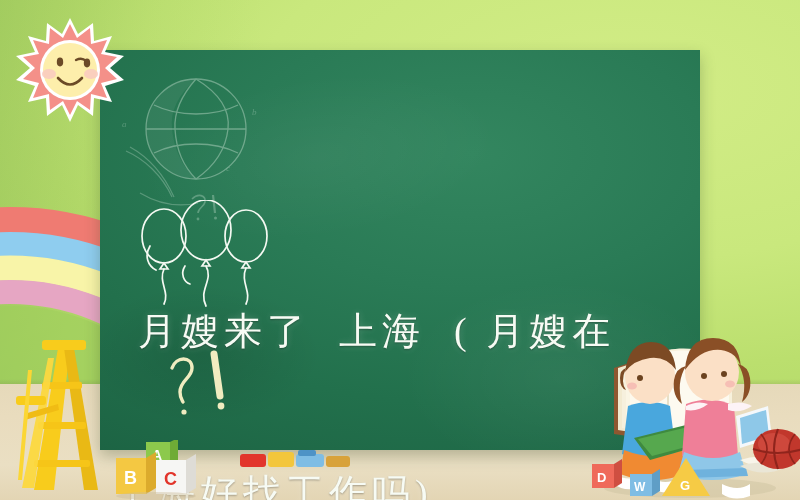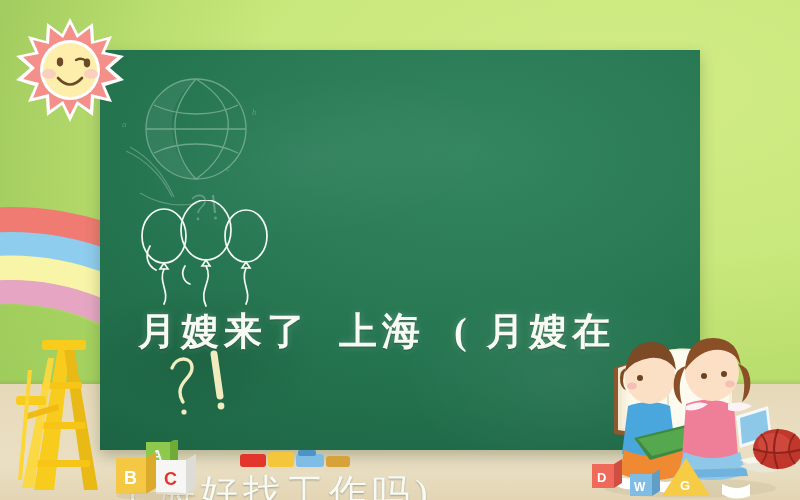--- a/index.html
+++ b/index.html
@@ -112,21 +112,21 @@
     top: 196px;
     width: 600px;
     color: #f7fbf4;
     font-family: "Liberation Serif", serif;
     font-size: 38px;
     line-height: 54px;
     letter-spacing: 5px;
     white-space: pre;
     text-shadow: 0 1px 2px rgba(0,0,0,.30), 0 0 7px rgba(255,255,255,.22);
   }
-  .headline .l1 { display: block; padding-left: 26px; font-weight: bold; }
+  .headline .l1 { display: block; padding-left: 26px; }
   .headline .l2 { display: block; padding-left: 2px; }
 
   
   .balloons {
     position: absolute;
     left: 128px; top: 200px;
     width: 160px; height: 120px;
     pointer-events: none;
   }
 

